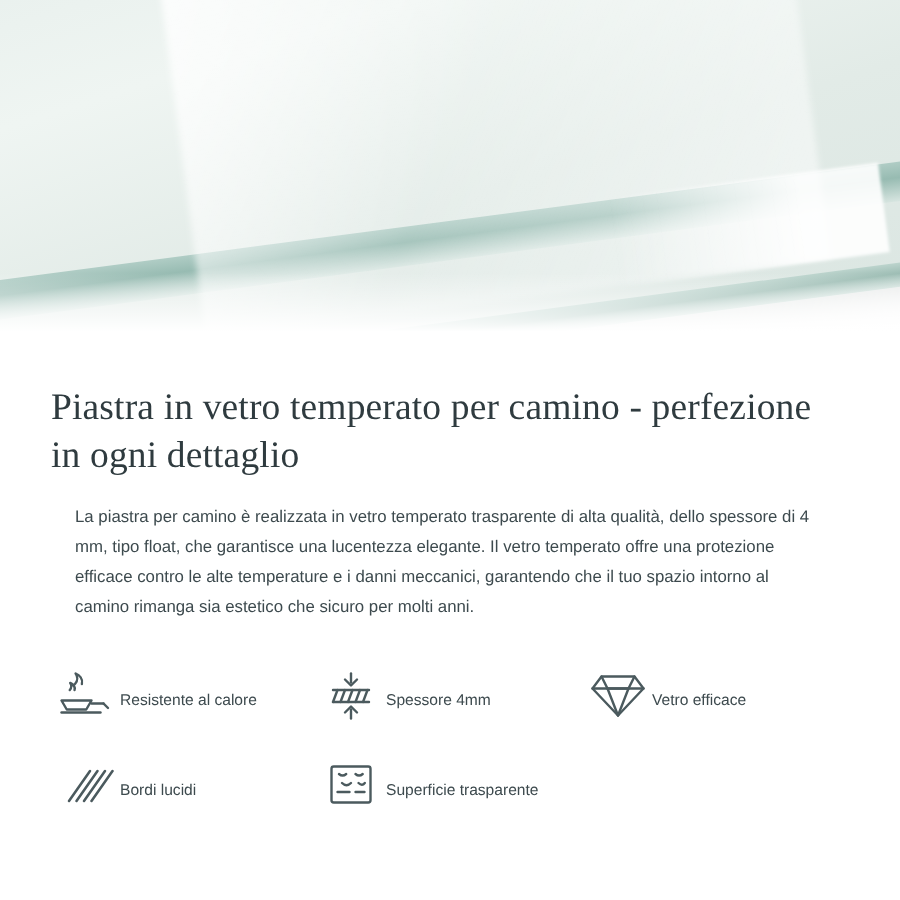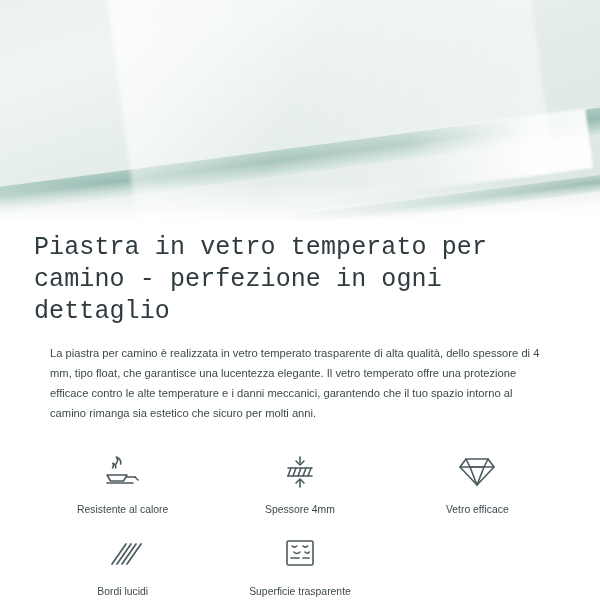--- a/index.html
+++ b/index.html
@@ -89,46 +89,46 @@
     background: linear-gradient(180deg, rgba(255,255,255,0) 0%, #ffffff 85%);
   }
 
   
   .content {
     position: relative;
     padding: 0 34px;
     box-sizing: border-box;
   }
   .headline {
-    font-family: Liberation Mono, monospace;
+    font-family: Liberation Serif, serif;
     font-size: 25px;
     line-height: 1.28;
     color: #2f3b3f;
     font-weight: 400;
-    margin: 4px 0 16px 0;
+    margin: 28px 0 16px 0;
     letter-spacing: .1px;
   }
   .body-copy {
     font-size: 11.2px;
     line-height: 1.78;
     color: #3d4a4e;
     margin: 16px;
     max-width: 540px;
   }
 
   
   .features {
     display: grid;
     grid-template-columns: repeat(3, 1fr);
     row-gap: 16px;
     margin-top: 26px;
   }
   .feature {
     display: flex;
-    flex-direction: column;
+    flex-direction: row;
     align-items: center;
     justify-content: flex-start;
     text-align: center;
   }
   .feature-icon {
     width: 46px;
     height: 44px;
     display: flex;
     align-items: center;
     justify-content: center;

